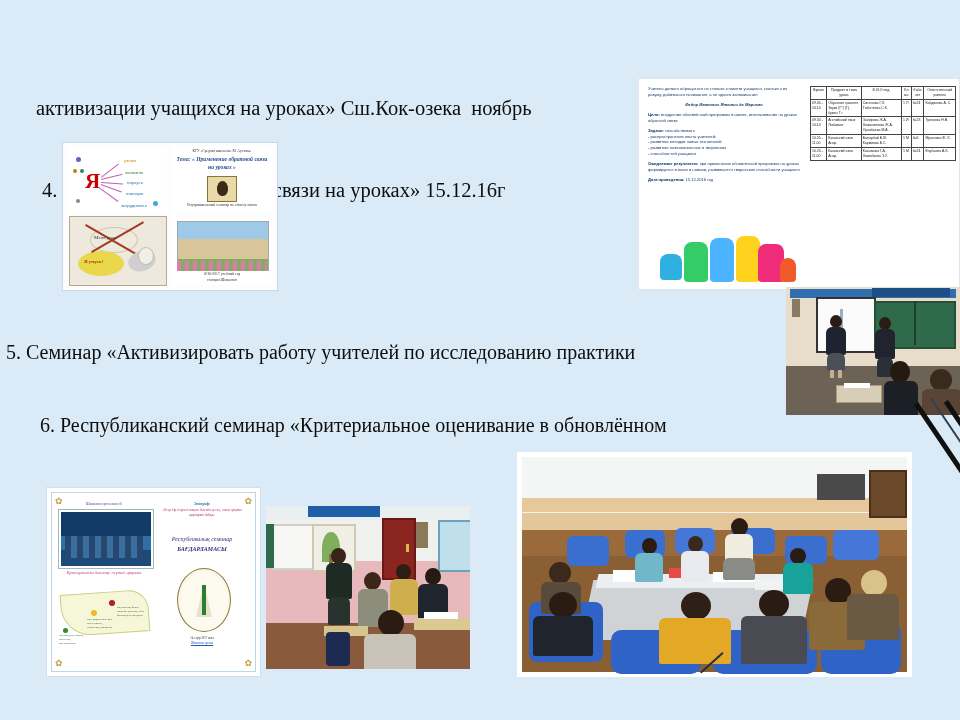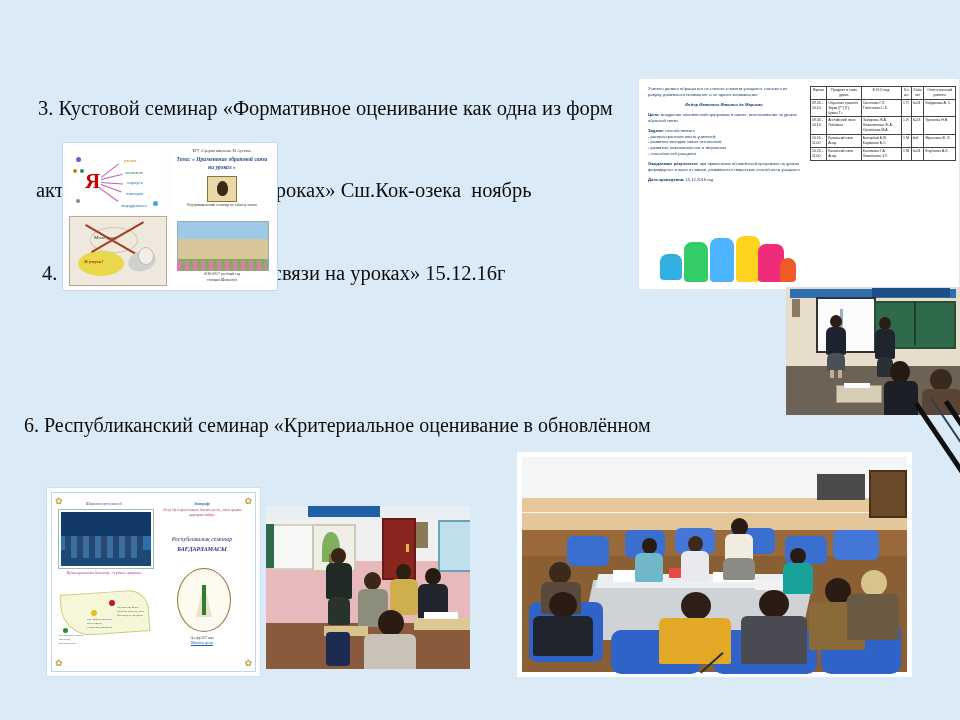--- a/index.html
+++ b/index.html
@@ -16,21 +16,21 @@
     font-family:"Liberation Serif", serif;
     line-height:1.34;white-space:pre-wrap;
   }
   #block-a{left:28px;top:40px;width:616px;font-size:20.5px;}
   #block-a .l1{text-indent:10px;}
   #block-a .l2{text-indent:8px;}
   #block-a .l3{text-indent:14px;}
   #block-b{left:6px;top:302px;width:790px;font-size:20px;line-height:1.0;}
   #block-b .l1{display:block;}
   #block-b .l2{display:block;margin-top:26px;text-indent:8px;}
-  #block-c{left:4px;top:395px;width:800px;font-size:20px;line-height:1.0;}
+  #block-c{left:20px;top:395px;width:800px;font-size:20px;line-height:1.0;}
   #block-c .l2{display:block;margin-top:11px;text-indent:8px;}
 
   
   .pic{position:absolute;overflow:hidden;background:#fff;}
 
   
   #pic-slide{left:62px;top:142px;width:214px;height:147px;
       border:1px solid #c9d8e4;background:#fdfdff;}
   #pic-slide .q{position:absolute;background:#ffffff;}
   #pic-slide .q1{left:4px;top:4px;width:100px;height:66px;}
@@ -91,26 +91,26 @@
   .stripe{position:absolute;background:#101010;transform-origin:0 0;}
   .stripe.thin{background:#30404c;}
   .stripe.sm{background:#23313b;}
 </style>
 </head>
 <body>
 
 <div class="slide">
 
   <div class="txt" id="block-a">
-    <div class="l1">3. Кустовой семинар «Формативное оценивание как одна из форм</div>
     <div class="l2">активизации учащихся на уроках» Сш.Кок-озека  ноябрь</div>
     <div class="l3">4. «Применение обратной связи на уроках» 15.12.16г</div>
   </div>
 
   <div class="txt" id="block-b">
+    <span class="l1">5. Семинар «Активизировать работу учителей по исследованию практики</span>
   </div>
 
   <div class="txt" id="block-c">
     <span class="l1">6. Республиканский семинар «Критериальное оценивание в обновлённом</span>
   </div>
 
   <div class="pic" id="pic-slide">
 
     <div class="q q1">
       <div class="dot" style="left:9px;top:10px;background:#6a5acd;"></div>

